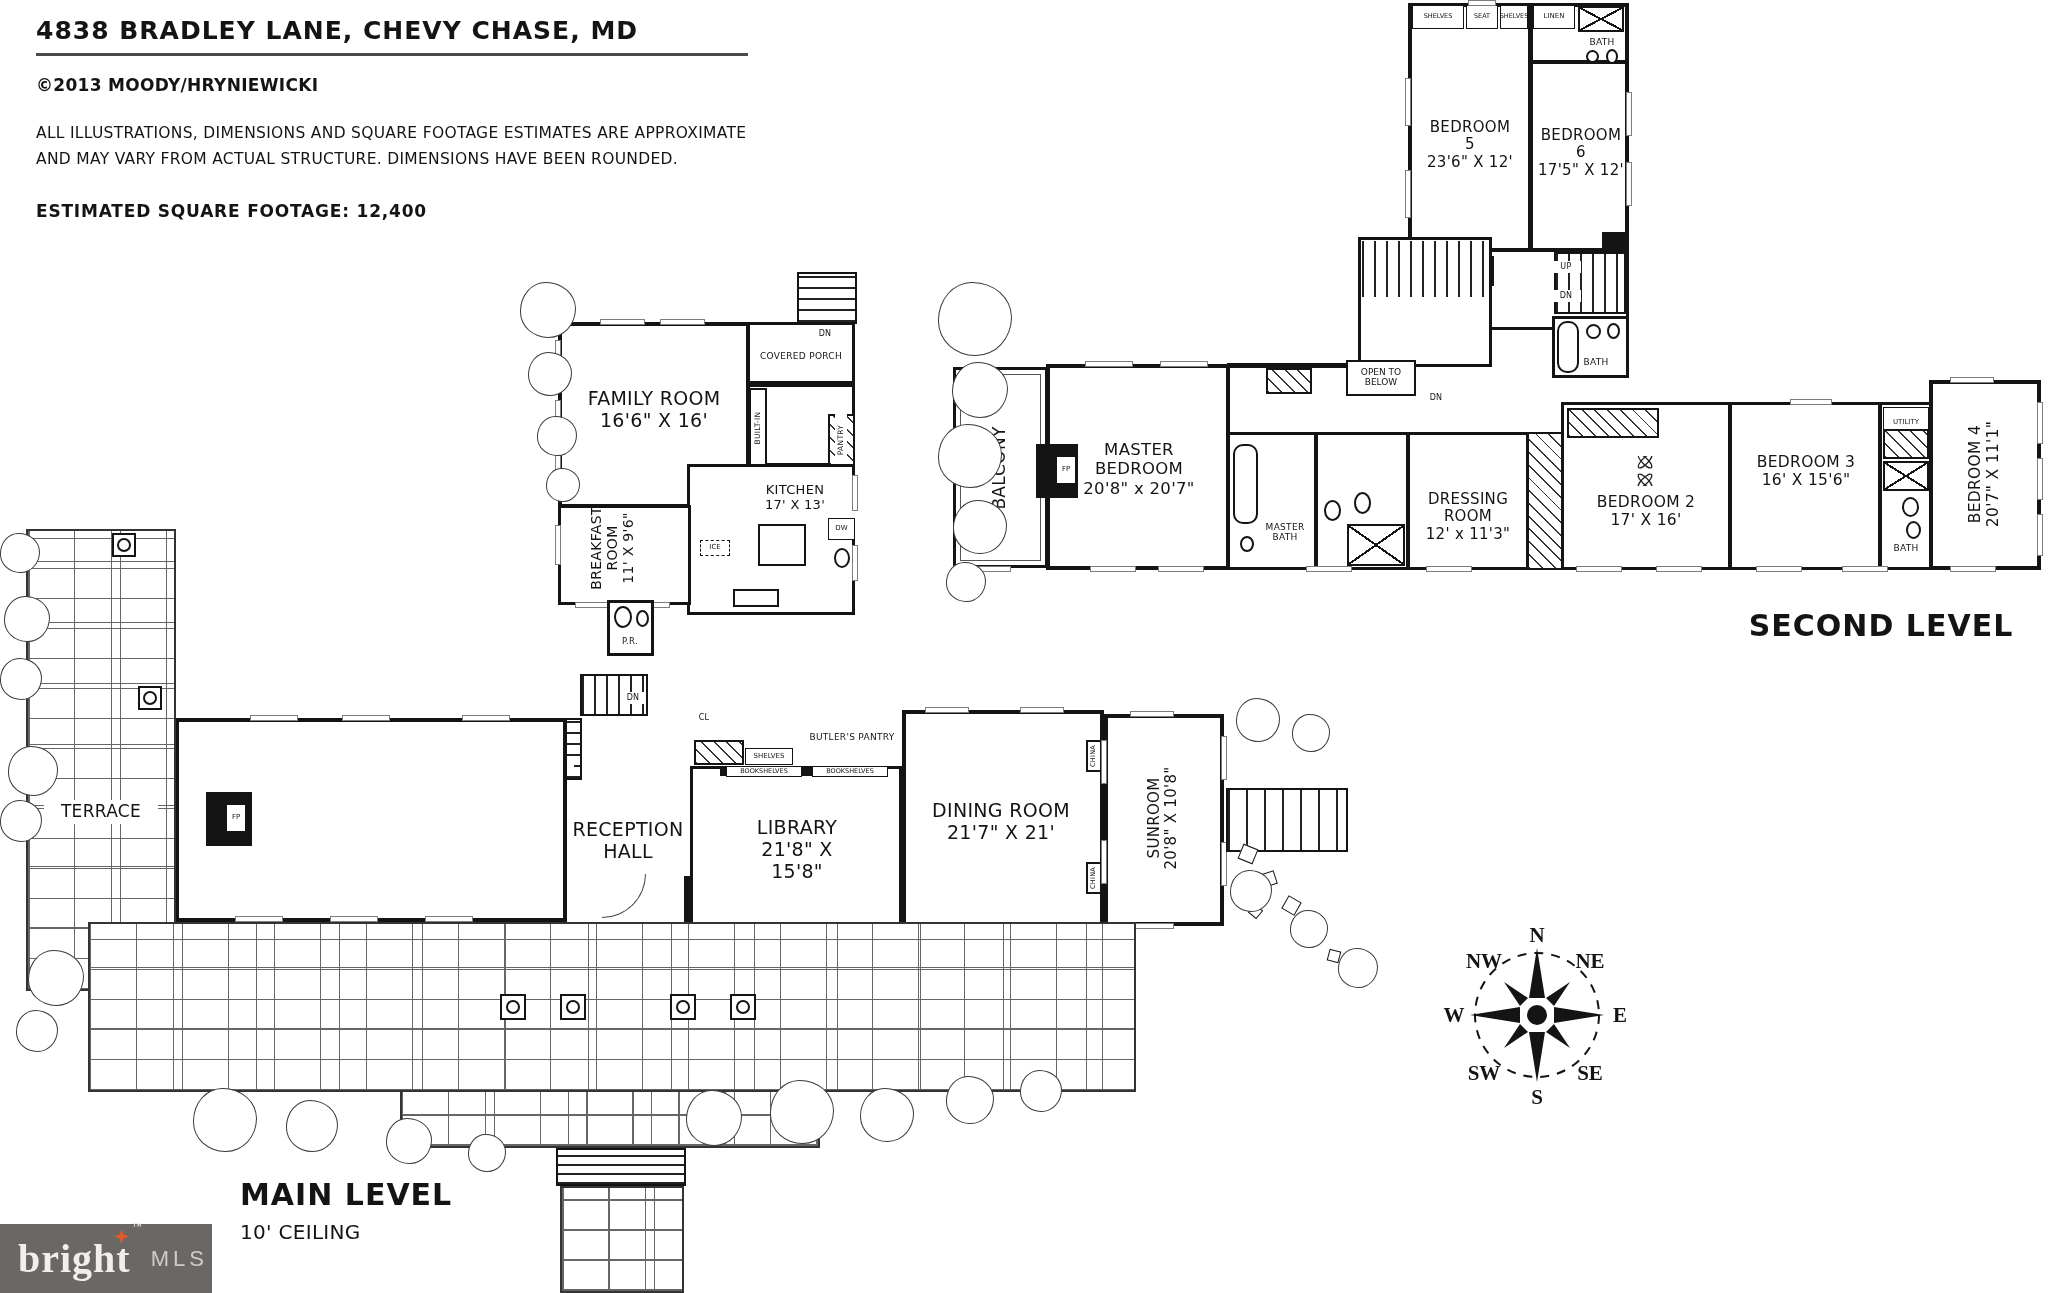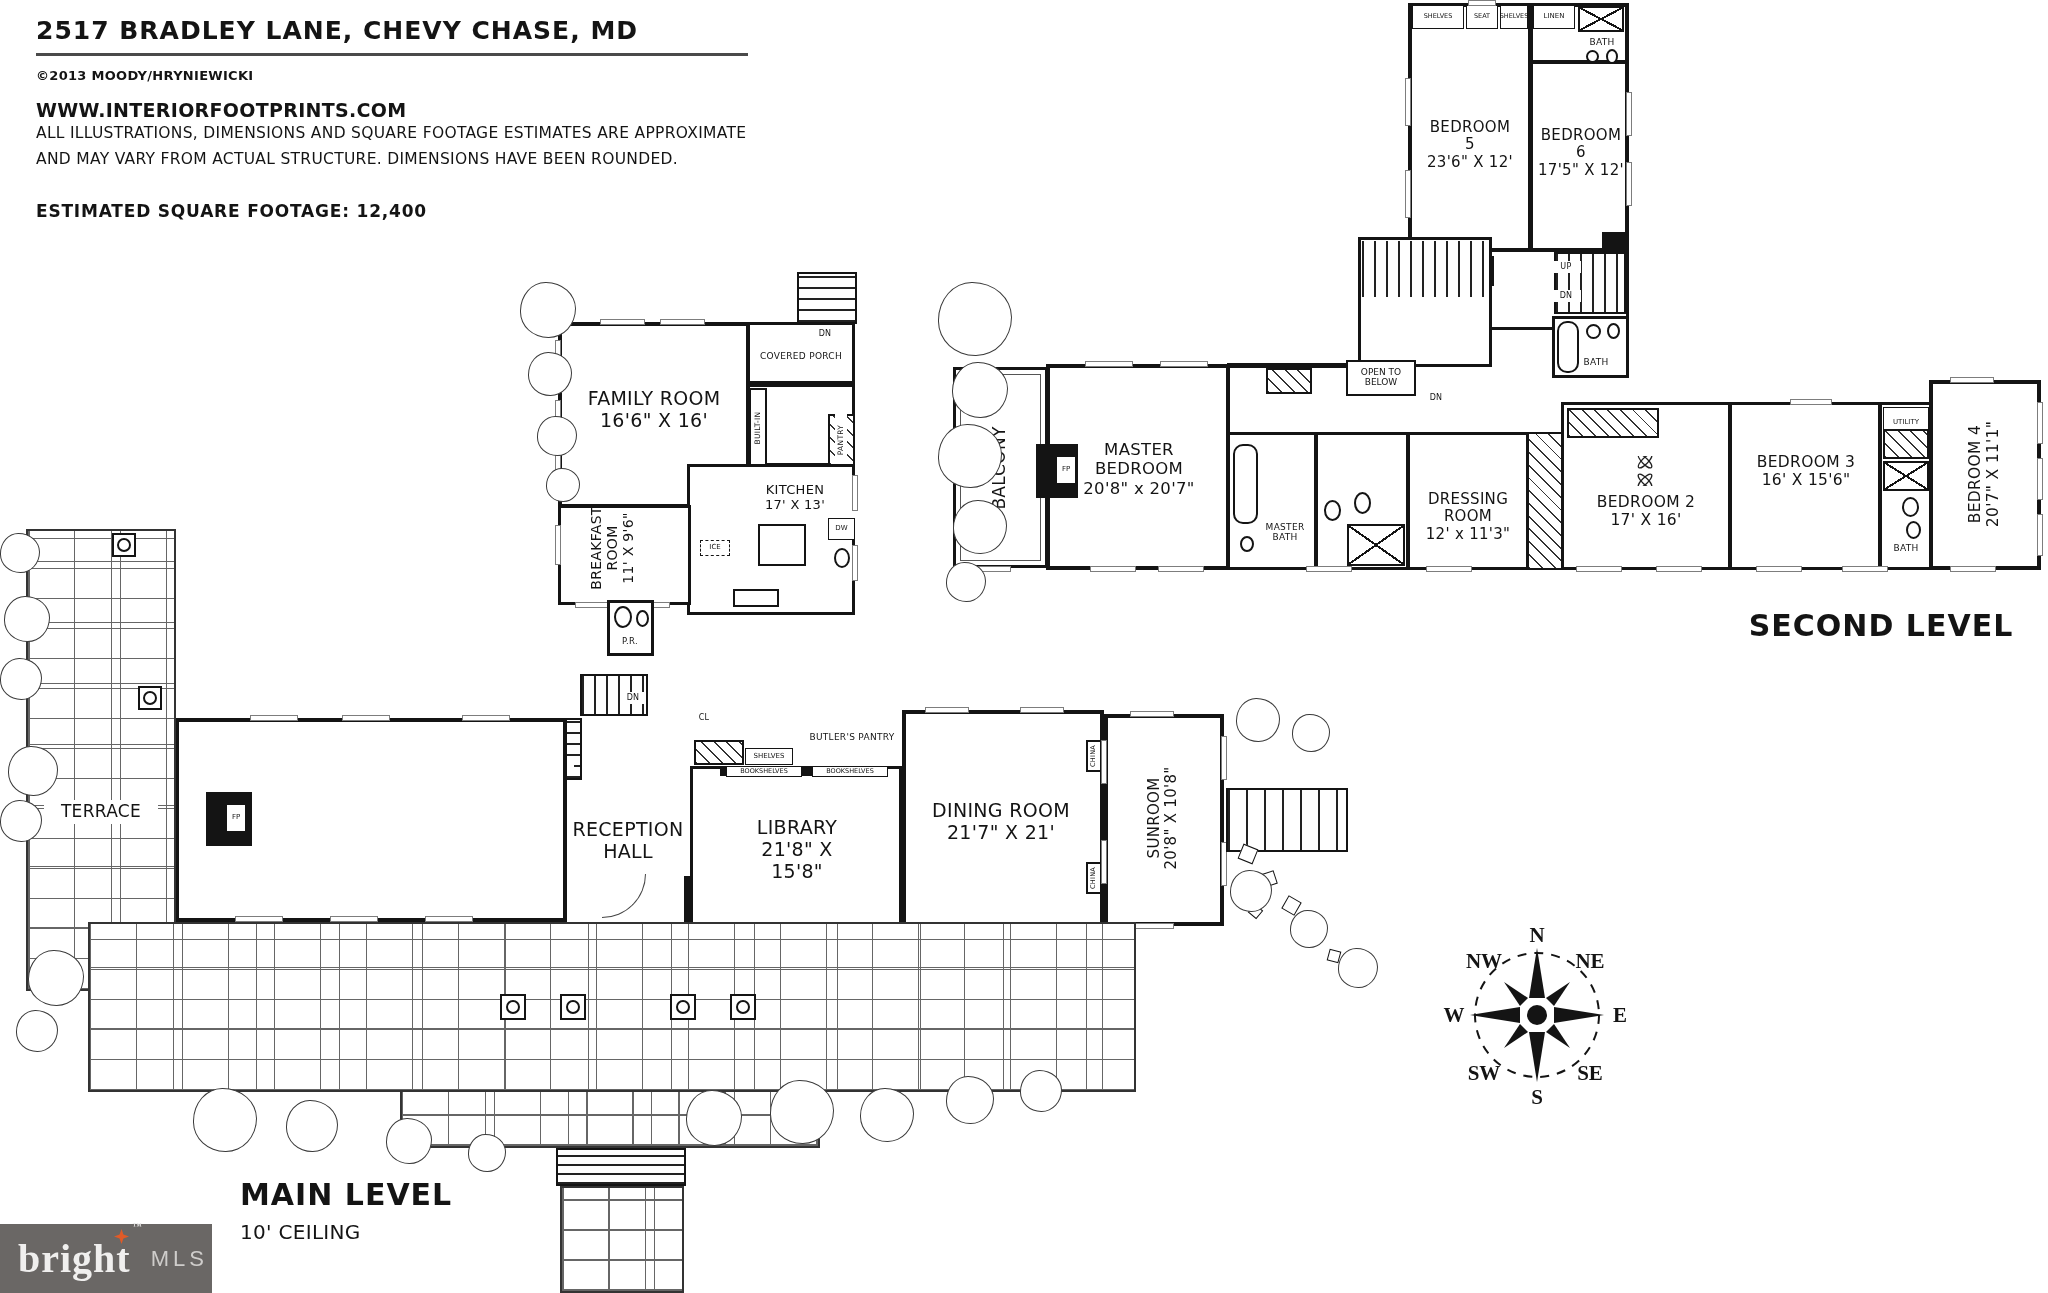--- a/index.html
+++ b/index.html
@@ -46,24 +46,23 @@
         font-size:40px;color:#f0efee;letter-spacing:1px;position:relative}
   #logo .tm{font-size:9px;color:#e8e7e6;vertical-align:top;position:relative;top:-14px;left:2px}
   #logo .mls{font-size:22px;color:#cfcdcb;letter-spacing:4px;margin-left:10px;font-family:"Liberation Sans",sans-serif}
   #logo svg{position:absolute;left:96px;top:-6px}
 </style>
 </head>
 <body>
 
 <div id="canvas">
 
-  <div class="lbl left bold" style="left:36px;top:14px;width:760px;height:32px;font-size:25px;letter-spacing:1px">2517 BRADLEY LANE, CHEVY CHASE, MD</div>
+  <div class="lbl left bold" style="left:36px;top:14px;width:760px;height:32px;font-size:25px;letter-spacing:1px">4838 BRADLEY LANE, CHEVY CHASE, MD</div>
   <div class="w" style="left:36px;top:53px;width:712px;height:3px;background:#4a4a4a"></div>
-  <div class="lbl left bold" style="left:36px;top:64px;width:520px;height:24px;font-size:13px">©2013 MOODY/HRYNIEWICKI</div>
-  <div class="lbl left bold" style="left:36px;top:98px;width:520px;height:24px;font-size:19px">WWW.INTERIORFOOTPRINTS.COM</div>
+  <div class="lbl left bold" style="left:36px;top:74px;width:520px;height:24px;font-size:17px">©2013 MOODY/HRYNIEWICKI</div>
   <div class="lbl left" style="left:36px;top:124px;width:820px;height:20px;font-size:15.5px">ALL ILLUSTRATIONS, DIMENSIONS AND SQUARE FOOTAGE ESTIMATES ARE APPROXIMATE</div>
   <div class="lbl left" style="left:36px;top:150px;width:820px;height:20px;font-size:15.5px">AND MAY VARY FROM ACTUAL STRUCTURE. DIMENSIONS HAVE BEEN ROUNDED.</div>
   <div class="lbl left bold" style="left:36px;top:196px;width:660px;height:32px;font-size:17px;letter-spacing:.8px">ESTIMATED SQUARE FOOTAGE: 12,400</div>
 
   <div class="room b4" style="left:1408px;top:3px;width:124px;height:249px"></div>
   <div class="room b4" style="left:1529px;top:3px;width:100px;height:249px"></div>
   <div class="w" style="left:1529px;top:60px;width:100px;height:4px"></div>
   <div class="chip" style="left:1412px;top:5px;width:52px;height:24px;font-size:6.5px">SHELVES</div>
   <div class="chip" style="left:1466px;top:5px;width:32px;height:24px;font-size:6.5px">SEAT</div>
   <div class="chip" style="left:1500px;top:5px;width:28px;height:24px;font-size:6.5px">SHELVES</div>

